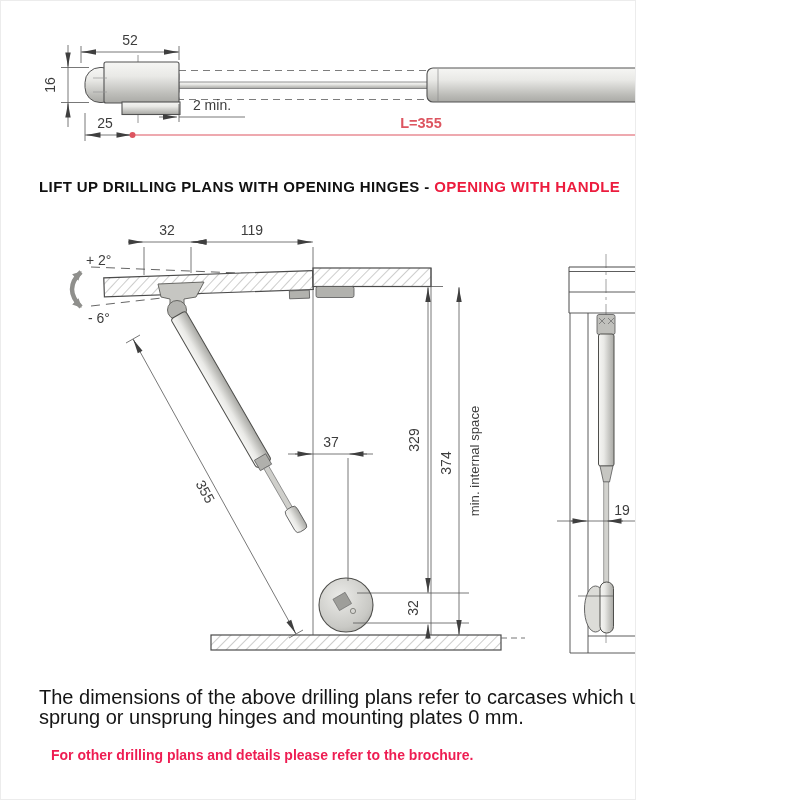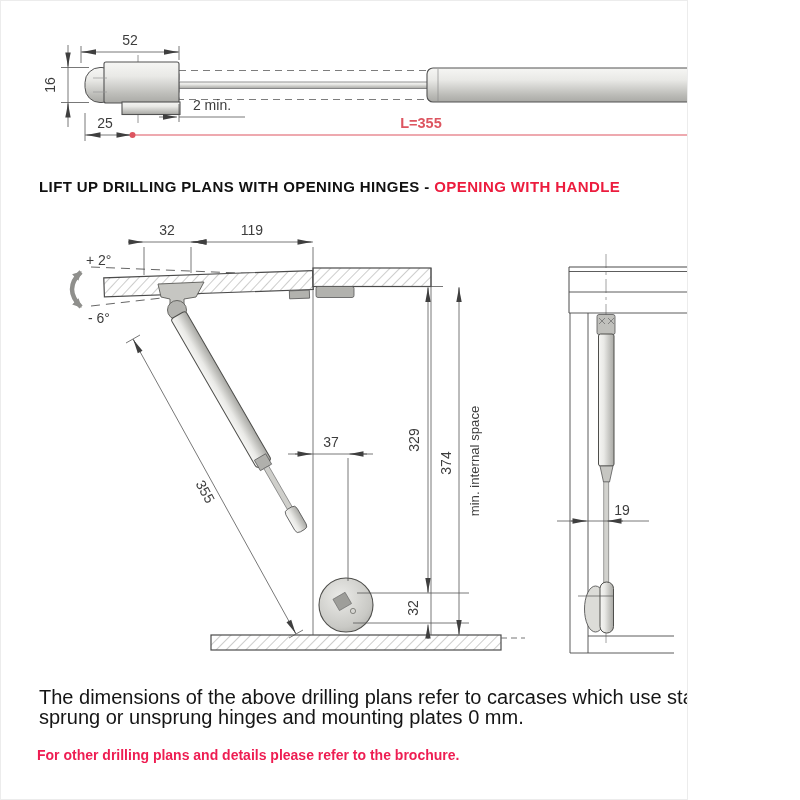--- a/index.html
+++ b/index.html
@@ -1,27 +1,27 @@
 <!DOCTYPE html>
 <html><head>
 <meta charset="utf-8">
 <style>
   html,body{margin:0;padding:0;background:#fff;}
-  #page{position:relative;width:688px;height:800px;background:#fff;border:1px solid #ececec;box-sizing:border-box;
+  #page{position:relative;width:636px;height:800px;background:#fff;border:1px solid #ececec;box-sizing:border-box;
         font-family:"Liberation Sans",sans-serif;overflow:hidden;}
   svg{position:absolute;left:0;}
   #top-svg{top:0;}
   #main-svg{top:210px;}
   .dim{font-family:"Liberation Sans",sans-serif;font-size:14px;fill:#3d3d3d;}
   .dim-sm{font-family:"Liberation Sans",sans-serif;font-size:13.2px;fill:#3d3d3d;}
   .dim-red{font-family:"Liberation Sans",sans-serif;font-size:14.5px;font-weight:bold;fill:#dd5560;}
   #title{position:absolute;left:38px;top:177px;font-size:15px;font-weight:bold;letter-spacing:.4px;color:#111;white-space:nowrap;}
   #title .red{color:#ec1c3e;text-align:right;}
   #footer-text{position:absolute;left:38px;top:686px;width:745px;font-size:20px;line-height:20px;color:#151515;}
-  #footer-note{position:absolute;left:36px;top:746px;font-size:14px;font-weight:bold;color:#ee1d52;}
+  #footer-note{position:absolute;left:50px;top:746px;font-size:14px;font-weight:bold;color:#ee1d52;}
 </style>
 </head>
 <body>
 
 <div id="page">
 
   <svg id="top-svg" width="800" height="172" viewBox="0 0 800 172">
     <defs>
       <linearGradient id="mh" x1="0" y1="0" x2="0" y2="1">
         <stop offset="0" stop-color="#f6f6f4"></stop>

